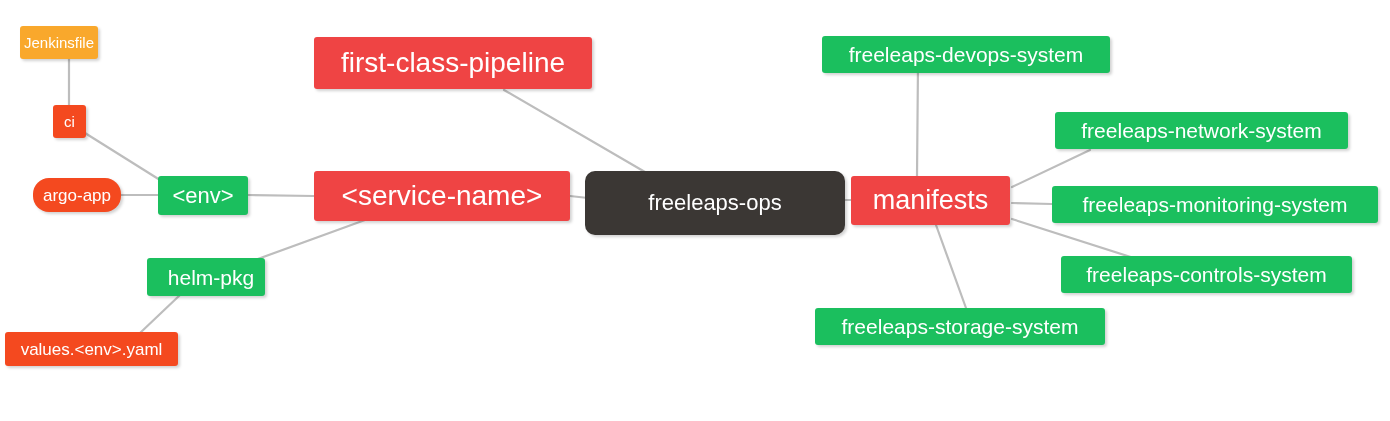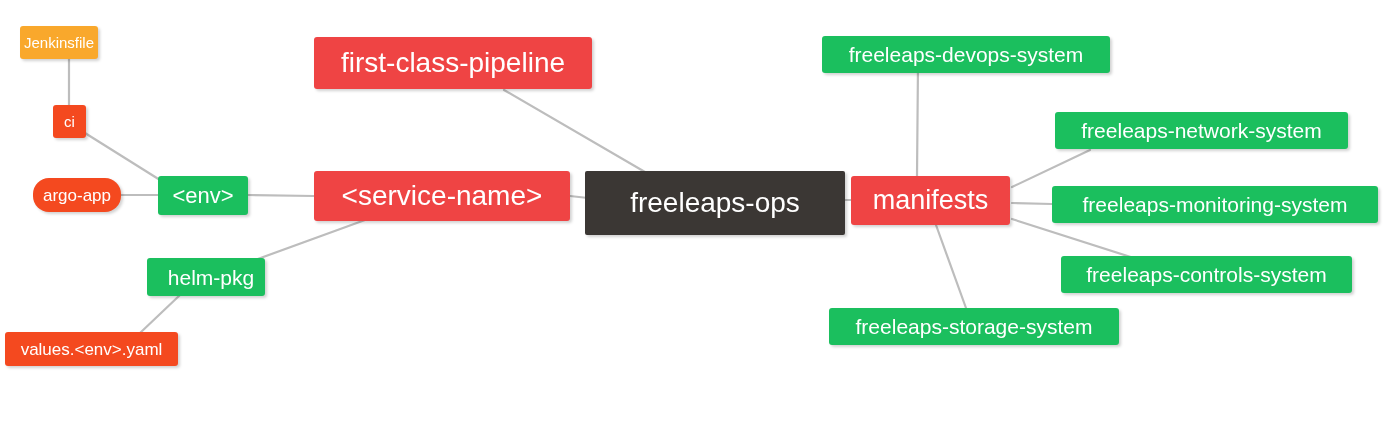--- a/index.html
+++ b/index.html
@@ -32,22 +32,22 @@
     box-sizing: border-box;
     color: #ffffff;
     border-radius: 3px;
     white-space: nowrap;
     box-shadow: 2px 2px 3px rgba(0,0,0,0.18);
     line-height: 1;
     padding: 0 10px;
   }
   .n-root {
     background: #3b3734;
-    font-size: 28px;
-    border-radius: 2px;
+    font-size: 22px;
+    border-radius: 10px;
   }
   .n-blue {
     background: #ef4444;
   }
   .n-green {
     background: #1bbf5e;
   }
   .n-red {
     background: #f4491f;
   }
@@ -142,17 +142,17 @@
   </div>
 
   <div class="node n-green" style="left:1052px; top:186px; width:326px; height:37px; font-size:21px;">
     <span>freeleaps-monitoring-system</span>
   </div>
 
   <div class="node n-green" style="left:1061px; top:256px; width:291px; height:37px; font-size:21px;">
     <span>freeleaps-controls-system</span>
   </div>
 
-  <div class="node n-green" style="left:815px; top:308px; width:290px; height:37px; font-size:21px;margin-left:14px;">
+  <div class="node n-green" style="left:815px; top:308px; width:290px; height:37px; font-size:21px;">
     <span>freeleaps-storage-system</span>
   </div>
 
 </div>
 
 </body></html>

